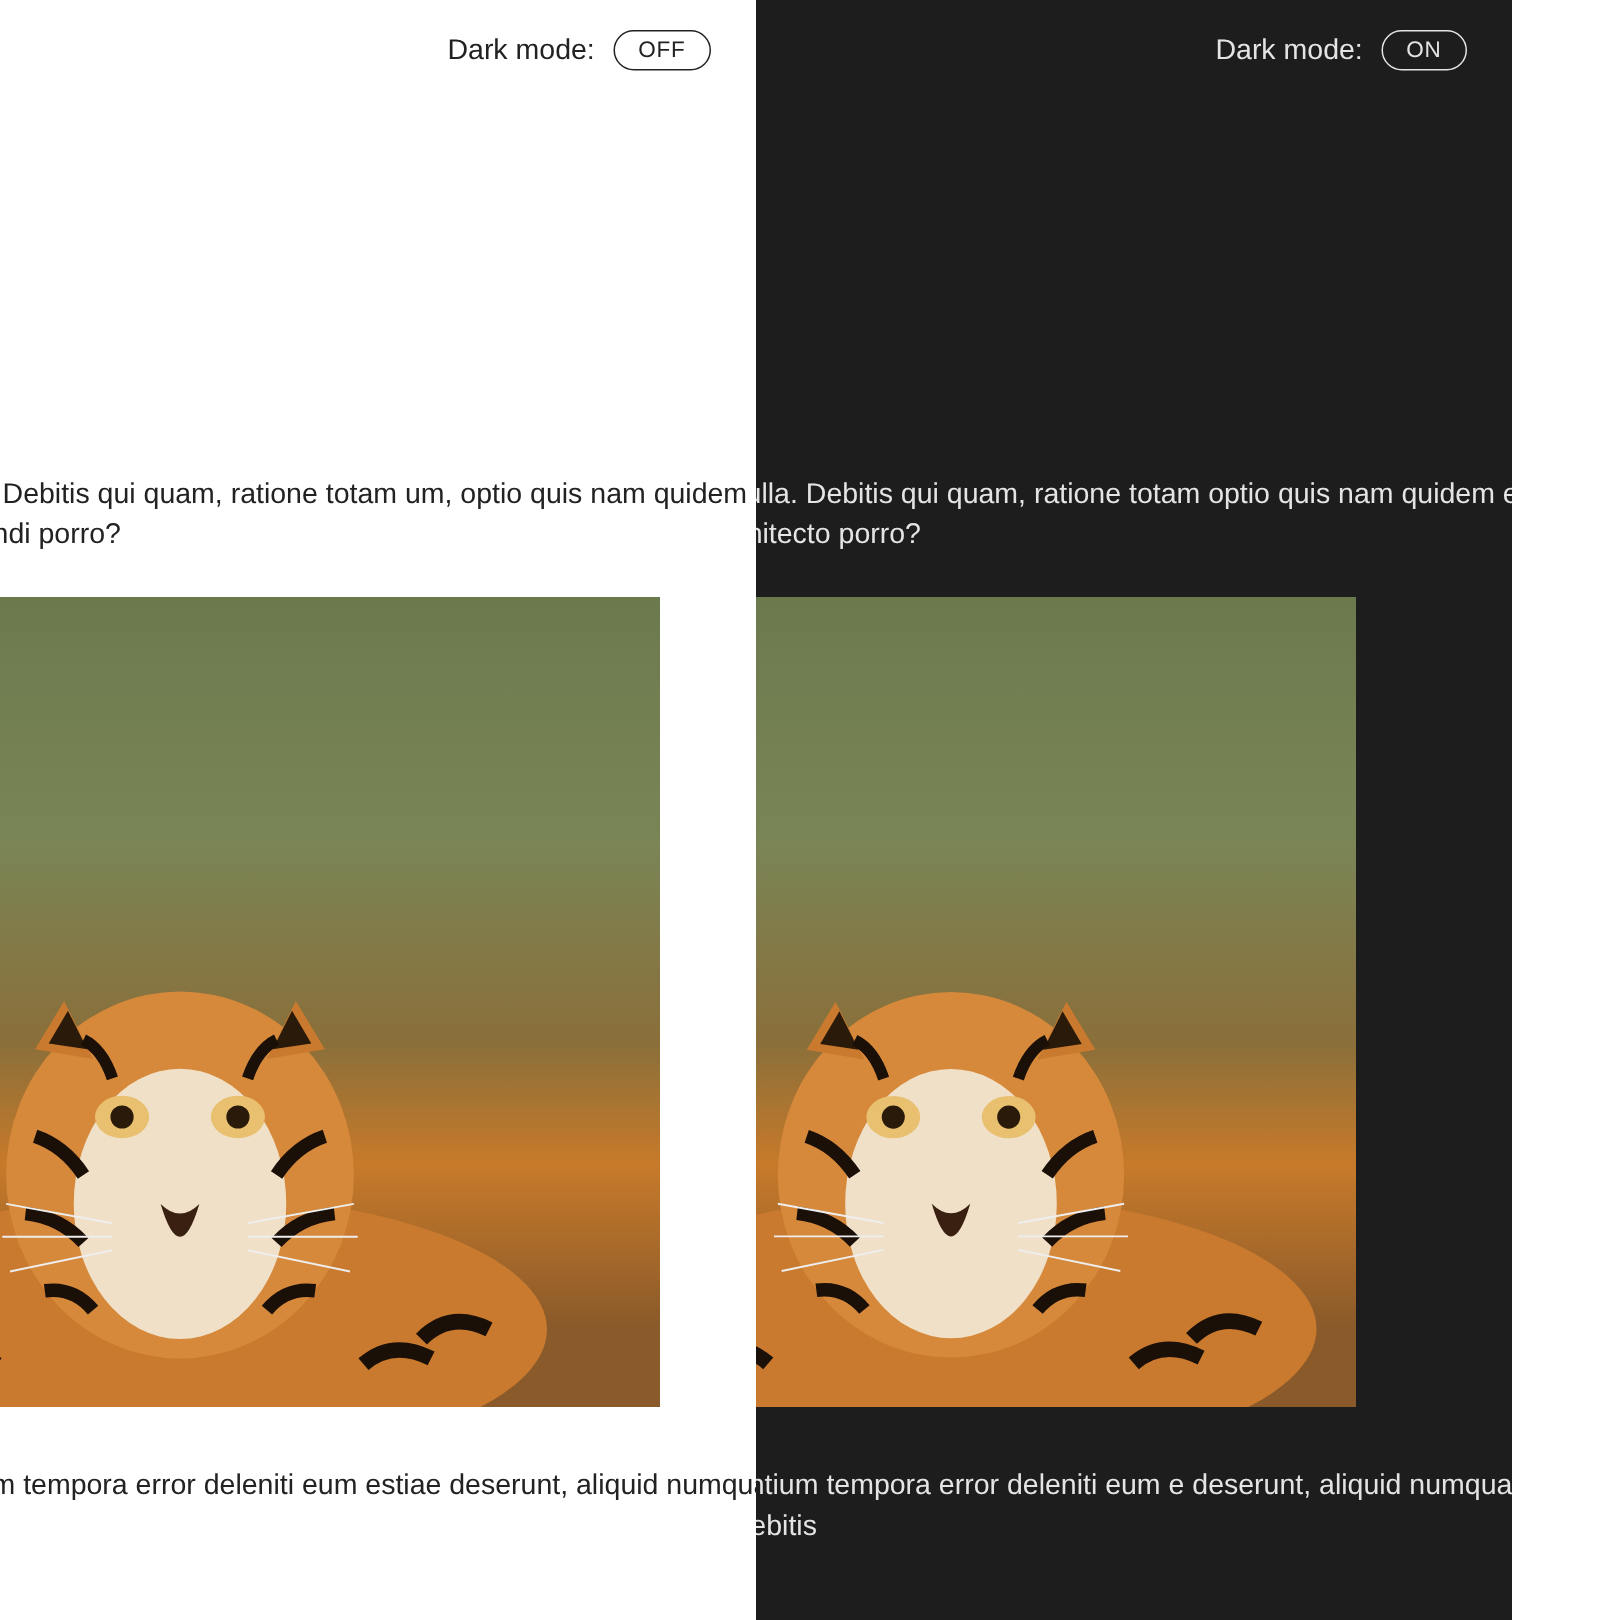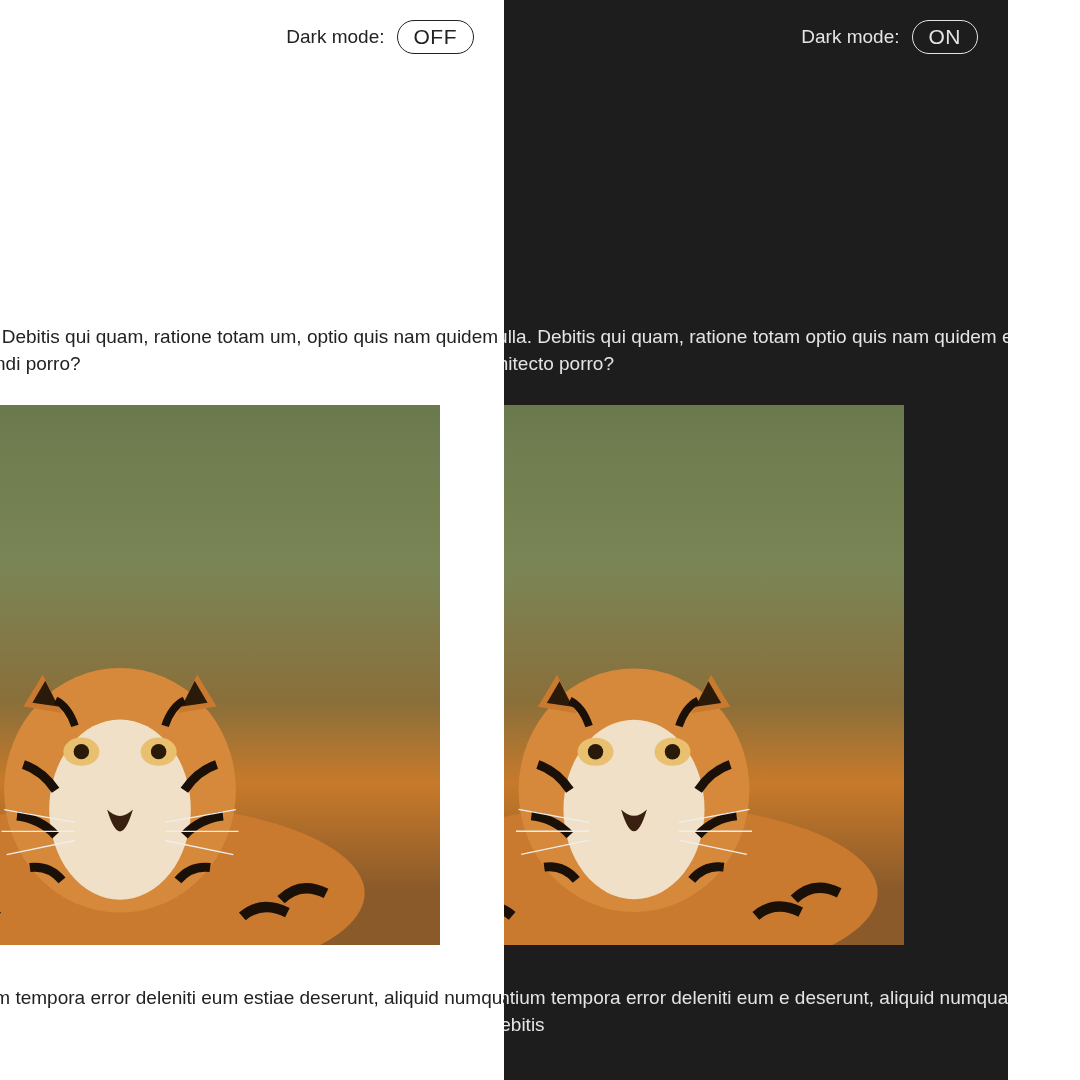--- a/index.html
+++ b/index.html
@@ -35,21 +35,21 @@
       padding: 20px 30px 0 0;
       gap: 12px;
     }
     .mode-label {
       font-size: 19px;
     }
     .toggle-pill {
       border: 1.5px solid currentColor;
       border-radius: 999px;
       padding: 4px 16px;
-      font-size: 21px;
+      font-size: 15px;
       font-weight: 500;
       letter-spacing: 0.5px;
       cursor: pointer;
       user-select: none;
     }
     .content {
       position: relative;
       margin-top: 210px;
       margin-left: -200px;
       width: 740px;

